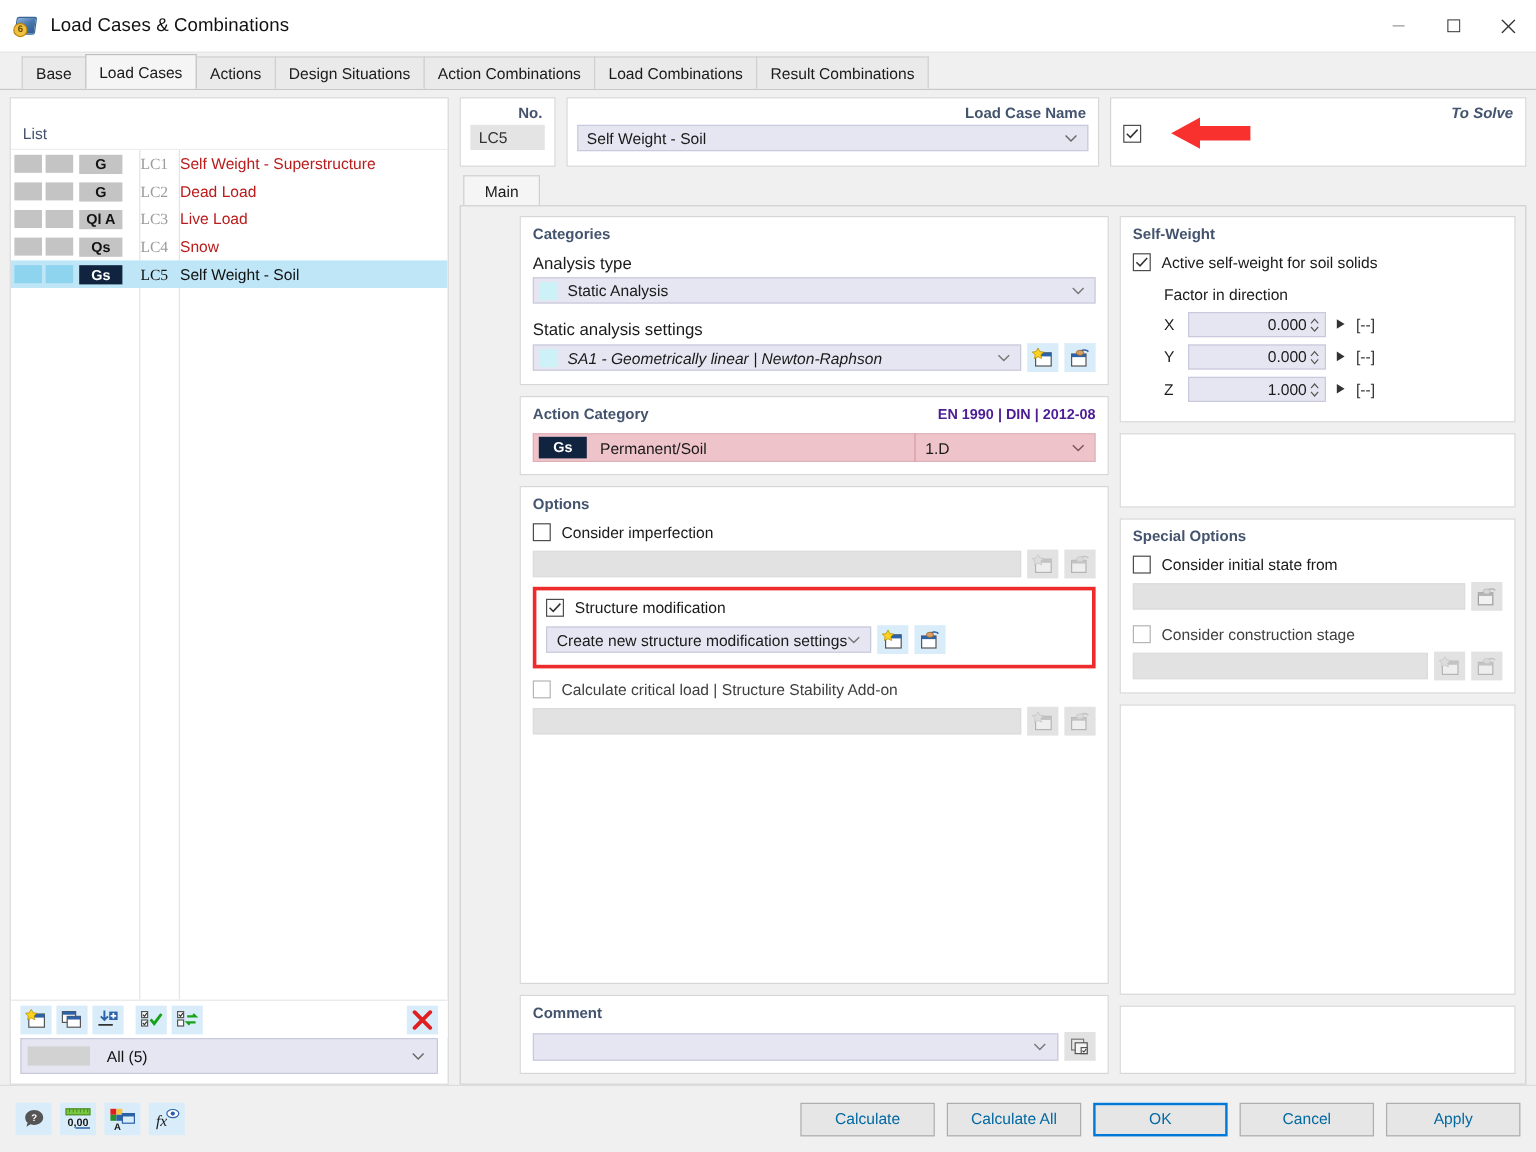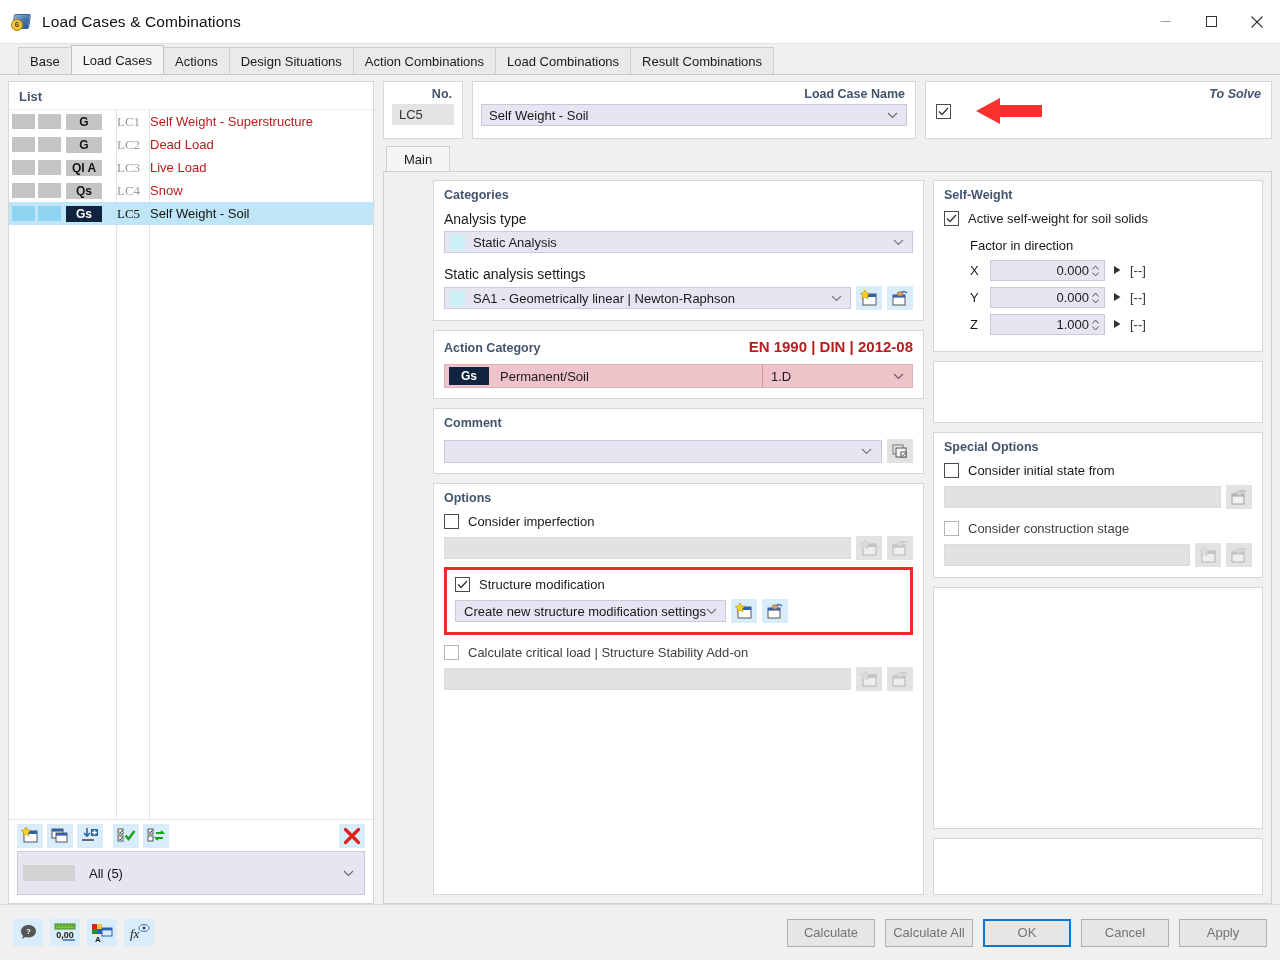--- a/index.html
+++ b/index.html
@@ -98,22 +98,22 @@
 
   
   .left-panel {
     width: 366px;
     display: flex; flex-direction: column;
     background: #ffffff;
     border: 1px solid #d6d6d6;
     flex: 0 0 366px;
   }
   .left-head {
-    padding: 7px 10px 5px 10px;
-    font-weight: bold; font-size: 13px;
+    padding: 22px 10px 5px 10px;
+    font-weight: normal; font-size: 13px;
     color: #44546e;
   }
   .lc-list {
     flex: 1 1 auto;
     position: relative;
     overflow: hidden;
     border-top: 1px solid #eee;
   }
   .lc-grid-lines {
     position: absolute; inset: 0; pointer-events: none;
@@ -161,21 +161,21 @@
   }
   .tbtn {
     width: 26px; height: 24px;
     display: flex; align-items: center; justify-content: center;
     background: #d9ecfa;
     border: none;
   }
   .tbtn.sep { margin-left: 6px; }
   .tbtn.del { margin-left: auto; background: #d9ecfa; }
   .left-filter {
-    height: 44px; margin: 0 8px 8px 8px;
+    height: 30px; margin: 0 8px 8px 8px;
     background: #e6e6f2;
     border: 1px solid #c9c9dd;
     display: flex; align-items: center;
     font-size: 13px;
   }
   .left-filter .chip {
     width: 52px; height: 16px; background: #d2d2d2; margin-left: 5px;
   }
   .left-filter .lftxt { margin-left: 14px; color: #111; }
   .left-filter .caret { margin-left: auto; margin-right: 10px; color: #666; }
@@ -252,35 +252,35 @@
   .card {
     background: #fff; border: 1px solid #d6d6d6;
     padding: 7px 10px 10px 10px;
   }
   .card-title {
     font-weight: bold; font-size: 12.5px; color: #44546e;
     margin-bottom: 9px;
   }
   .card-title-row { display: flex; align-items: baseline; }
   .card-title-row .right {
-    margin-left: auto; font-weight: bold; font-size: 15px; color: #b91c1c;
+    margin-left: auto; font-weight: bold; font-size: 12px; color: #4c1d95;
   }
   .fld-label { font-size: 14px; margin-bottom: 4px; color: #1a1a1a; }
   .combo {
     height: 22px; background: #e6e6f2; border: 1px solid #c9c9dd;
     display: flex; align-items: center; font-size: 13px;
     padding-left: 5px;
   }
   .combo .swatch {
     width: 15px; height: 15px; background: #ccf2f7; margin-right: 8px;
     flex: 0 0 15px;
   }
   .combo .caret { margin-left: auto; margin-right: 8px; color: #777; }
   .row-with-btns { display: flex; align-items: center; gap: 5px; }
-  .row-with-btns .combo, .row-with-btns .combo.disabled { flex: 1 1 auto; min-width: 0; }
+  .row-with-btns .combo, .row-with-btns .combo.disabled { flex: 1 1 auto; min-width: 0; font-style: italic; }
   .iconbtn {
     width: 26px; height: 24px; flex: 0 0 26px;
     background: #d9ecfa; border: none;
     display: flex; align-items: center; justify-content: center;
   }
   .iconbtn.gray { background: #e2e2e2; }
 
   
   .ac-bar {
     height: 24px; background: #eec3ca; border: 1px solid #deb1b9;
@@ -355,23 +355,23 @@
     background: #f0f0f0;
   }
   .footer-left { display: flex; gap: 7px; }
   .fbtn {
     width: 30px; height: 27px;
     background: #d9ecfa; border: none;
     display: flex; align-items: center; justify-content: center;
   }
   .footer-right { margin-left: auto; display: flex; gap: 10px; }
   .btn {
-    width: 88px; height: 28px;
+    width: 112px; height: 28px;
     background: #e6e6e6; border: 1px solid #adadad;
-    font-size: 13px; color: #737373;
+    font-size: 13px; color: #0369a1;
     display: flex; align-items: center; justify-content: center;
     font-family: "Liberation Sans", sans-serif;
   }
   .btn.primary { border: 2px solid #0078d7; background: #e6e6e6; }
   .caret-svg { display:block; }
 </style>
 </head>
 <body>
 
 <div class="window">
@@ -611,42 +611,20 @@
               <span class="ac-badge">Gs</span>
               <span class="ac-name">Permanent/Soil</span>
               <span class="ac-sub">
                 <span>1.D</span>
                 <span class="caret">
                   <svg class="caret-svg" width="11" height="7" viewBox="0 0 11 7">
                       <path d="M1 1 L5.5 5.5 L10 1" stroke="#7a5560" stroke-width="1.2" fill="none"></path>
                     </svg>
                 </span>
               </span>
-            </div>
-          </div>
-
-          <div class="card">
-            <div class="card-title">Comment</div>
-            <div class="row-with-btns">
-              <div class="comment-field">
-                <span style="margin-left:6px"></span>
-                <span class="caret">
-                  <svg class="caret-svg" width="11" height="7" viewBox="0 0 11 7">
-                      <path d="M1 1 L5.5 5.5 L10 1" stroke="#777" stroke-width="1.2" fill="none"></path>
-                    </svg>
-                </span>
-              </div>
-              <div class="iconbtn gray">
-                <svg width="18" height="17" viewBox="0 0 18 17">
-                  <rect x="2" y="2" width="10" height="9" fill="#e8e8e8" stroke="#777"></rect>
-                  <rect x="5" y="5" width="10" height="9" fill="#f4f4f4" stroke="#555"></rect>
-                  <rect x="10" y="9" width="5" height="5" fill="#fff" stroke="#555"></rect>
-                  <path d="M11 11.5 l1.2 1.2 l2 -2.4" stroke="#333" stroke-width="0.9" fill="none"></path>
-                </svg>
-              </div>
             </div>
           </div>
 
           <div class="card" style="flex:1 1 auto">
             <div class="card-title">Options</div>
 
             <div class="cbline">
               <span class="chk"></span>
               <span>Consider imperfection</span>
             </div>
@@ -721,20 +699,42 @@
               <div class="iconbtn gray">
                 <svg width="18" height="17" viewBox="0 0 18 17" opacity="0.42">
                   <rect x="2" y="5" width="12" height="10" fill="#fff" stroke="#777"></rect>
                   <rect x="2" y="5" width="12" height="2.6" fill="#9a9a9a"></rect>
                   <path d="M8 5 C10 1, 14 1, 16 3" stroke="#9a9a9a" stroke-width="1.3" fill="none"></path>
                   <ellipse cx="9" cy="4" rx="3" ry="2.2" fill="#cfcfcf" stroke="#999" stroke-width="0.6"></ellipse>
                 </svg>
               </div>
             </div>
           </div>
+
+          <div class="card">
+            <div class="card-title">Comment</div>
+            <div class="row-with-btns">
+              <div class="comment-field">
+                <span style="margin-left:6px"></span>
+                <span class="caret">
+                  <svg class="caret-svg" width="11" height="7" viewBox="0 0 11 7">
+                      <path d="M1 1 L5.5 5.5 L10 1" stroke="#777" stroke-width="1.2" fill="none"></path>
+                    </svg>
+                </span>
+              </div>
+              <div class="iconbtn gray">
+                <svg width="18" height="17" viewBox="0 0 18 17">
+                  <rect x="2" y="2" width="10" height="9" fill="#e8e8e8" stroke="#777"></rect>
+                  <rect x="5" y="5" width="10" height="9" fill="#f4f4f4" stroke="#555"></rect>
+                  <rect x="10" y="9" width="5" height="5" fill="#fff" stroke="#555"></rect>
+                  <path d="M11 11.5 l1.2 1.2 l2 -2.4" stroke="#333" stroke-width="0.9" fill="none"></path>
+                </svg>
+              </div>
+            </div>
+          </div>
         </div>
 
         <div class="col-right">
 
           <div class="card">
             <div class="card-title">Self-Weight</div>
             <div class="cbline">
               <span class="chk">
                 <svg width="11" height="9" viewBox="0 0 11 9">
                     <path d="M1 4.5 L4 7.5 L10 1" stroke="#333" stroke-width="1.3" fill="none"></path>

